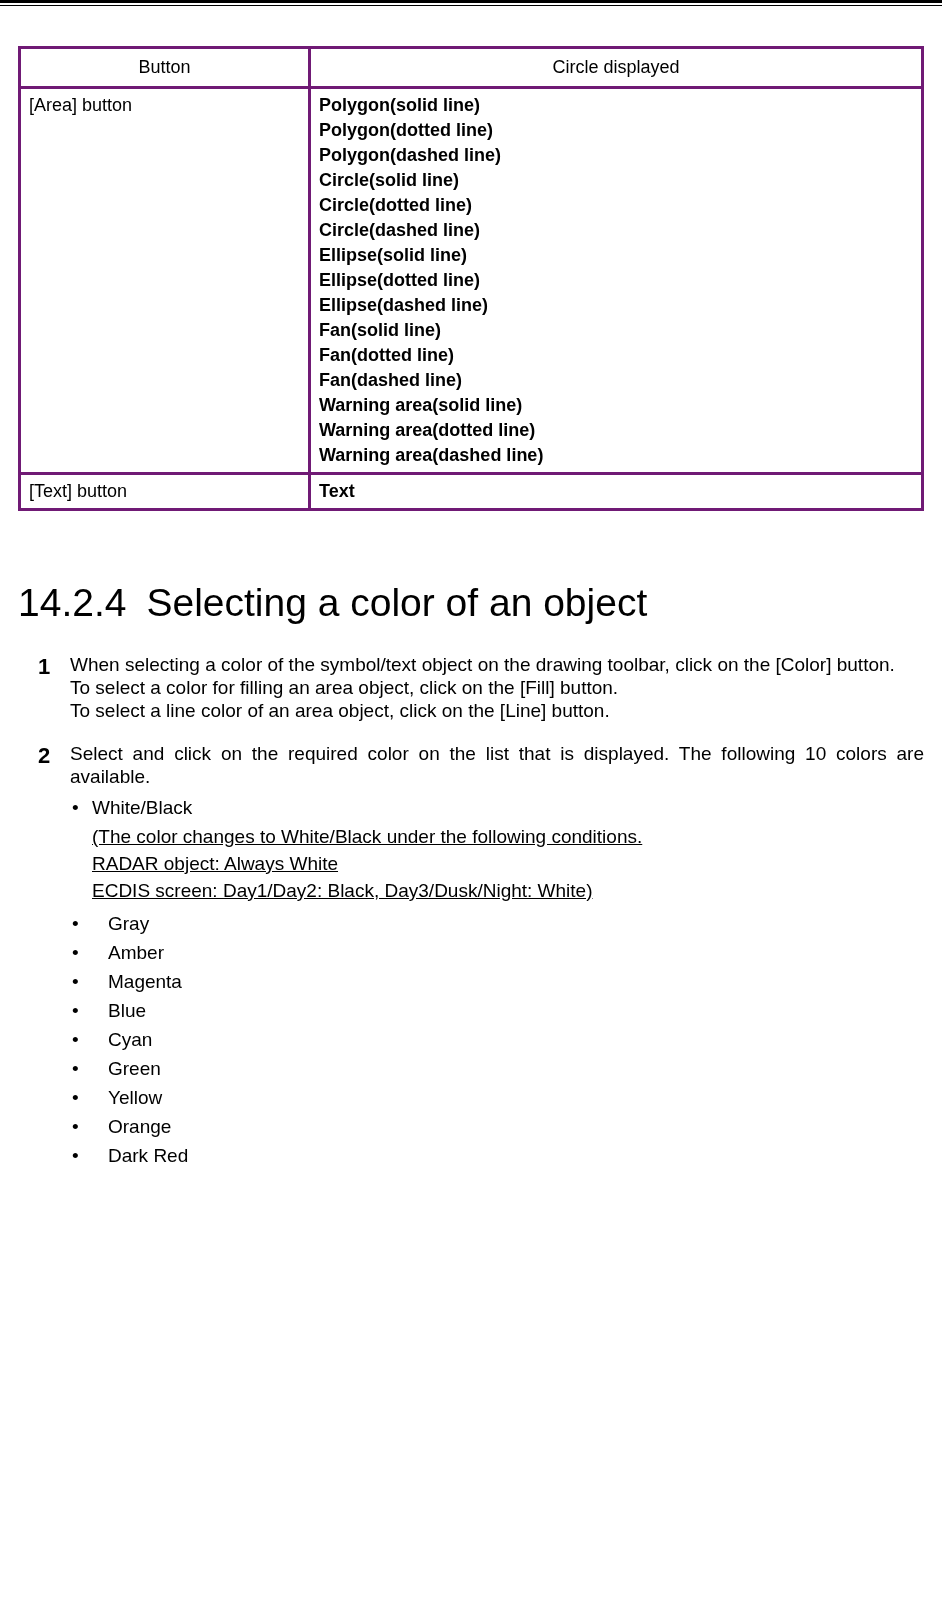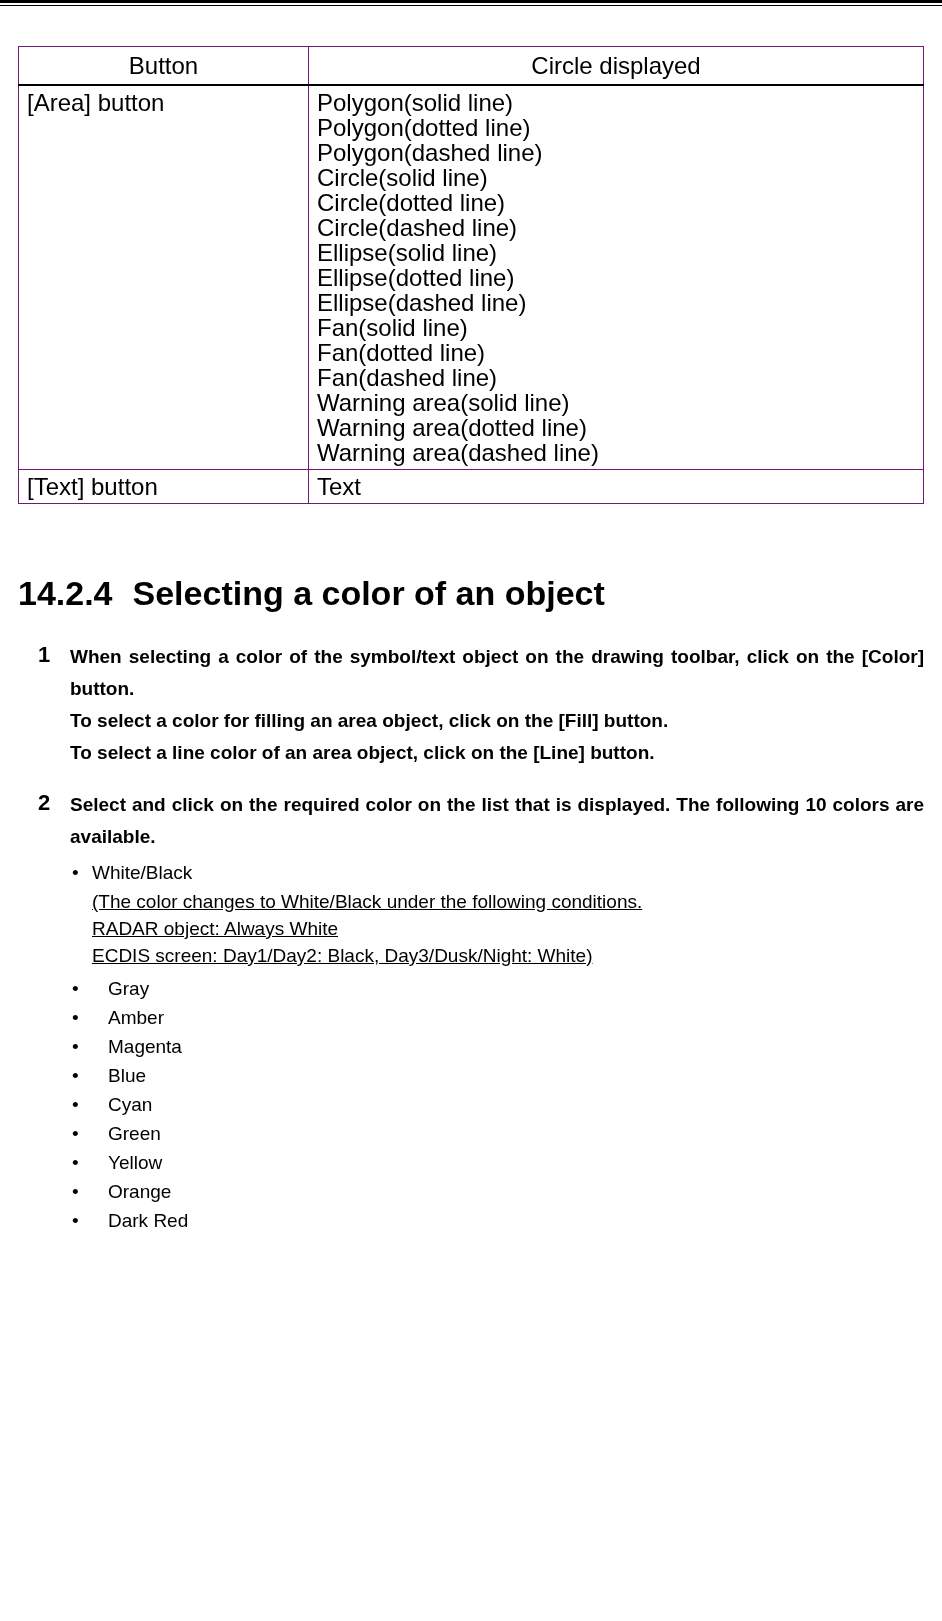--- a/index.html
+++ b/index.html
@@ -22,45 +22,46 @@
       border-top: 3px solid #000;
       border-bottom: 1px solid #000;
       margin-bottom: 40px;
     }
     table {
       width: 100%;
       border-collapse: collapse;
       margin-bottom: 70px;
     }
     th, td {
-      border: 1px solid #701a75;
+      border: 3px solid #701a75;
       padding: 4px 8px;
-      font-size: 24px;
+      font-size: 18px;
       line-height: 25px;
       vertical-align: top;
       text-align: left;
       font-weight: normal;
     }
     thead th {
       text-align: center;
       font-weight: normal;
       padding: 6px 8px;
     }
     thead tr {
       border-bottom: 2px solid #000;
     }
     .col-button {
       width: 290px;
     }
     .icons-list div {
       line-height: 25px;
+      font-weight: bold;
     }
     h2.section-title {
-      font-size: 34px;
-      font-weight: bold;
+      font-size: 39px;
+      font-weight: normal;
       margin-bottom: 28px;
       margin-top: 44px;
     }
     .section-number {
       display: inline-block;
       margin-right: 20px;
     }
     .step {
       display: flex;
       margin-left: 20px;
@@ -71,22 +72,22 @@
       font-weight: bold;
       width: 32px;
       flex-shrink: 0;
       line-height: 28px;
     }
     .step-body {
       flex: 1;
       font-size: 19px;
     }
     .step-body .bold-line {
-      font-weight: bold;
-      line-height: 32px;
+      font-weight: normal;
+      line-height: 23px;
       text-align: justify;
     }
     .step-body .sub-list {
       margin-top: 6px;
     }
     .sub-list .item {
       display: flex;
       line-height: 27px;
       margin-bottom: 2px;
     }

